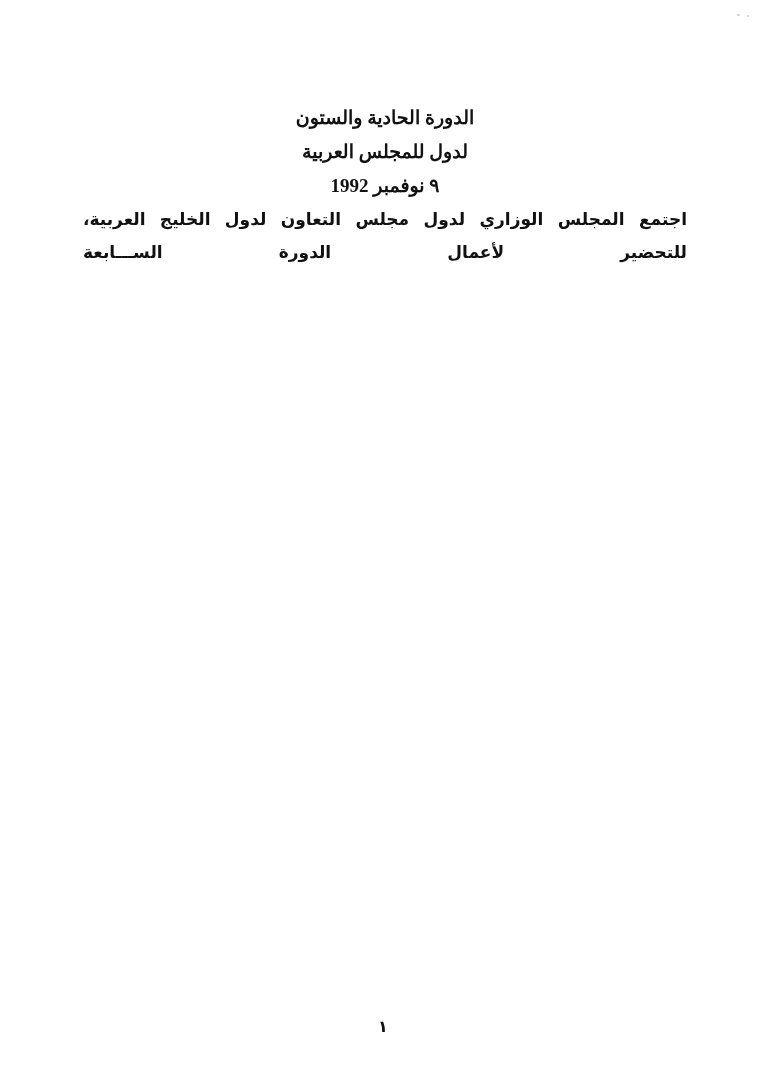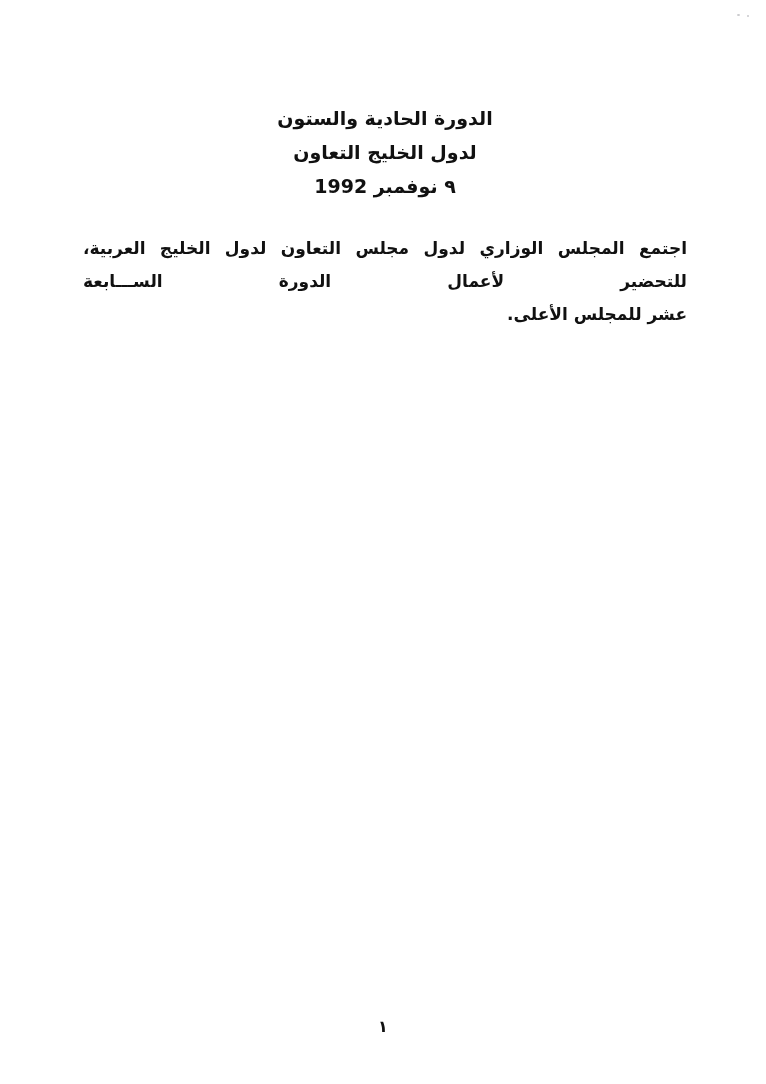--- a/index.html
+++ b/index.html
@@ -26,23 +26,23 @@
     margin-top: 101px;
     direction: rtl;
     text-align: center;
     font-weight: bold;
     font-size: 19px;
     line-height: 34px;
     letter-spacing: 0.2px;
   }
   .title-line {
     white-space: nowrap;
+    font-family: Liberation Serif, serif;
   }
   .body-paragraph {
-    margin-top: 29px;
     direction: rtl;
     font-weight: bold;
     font-size: 17px;
     line-height: 33px;
   }
   .par-line-justified {
     text-align: justify;
     text-align-last: justify;
   }
   .par-line-right {
@@ -71,26 +71,25 @@
 
 <div class="page">
 
   <span class="scan-noise noise-1"></span>
   <span class="scan-noise noise-2"></span>
 
   <div class="content-column">
 
     <div class="title-block">
       <div class="title-line">الدورة الحادية والستون</div>
-      <div class="title-line">لدول الخليج التعاون</div>
+      <div class="title-line">لدول للمجلس العربية</div>
       <div class="title-line">٩ نوفمبر 1992</div>
     </div>
 
     <div class="body-paragraph">
       <div class="par-line-justified">اجتمع المجلس الوزاري لدول مجلس التعاون لدول الخليج العربية، للتحضير لأعمال الدورة الســـابعة</div>
-      <div class="par-line-right">عشر للمجلس الأعلى.</div>
     </div>
 
   </div>
 
   <div class="page-number">١</div>
 
 </div>
 
 </body></html>

